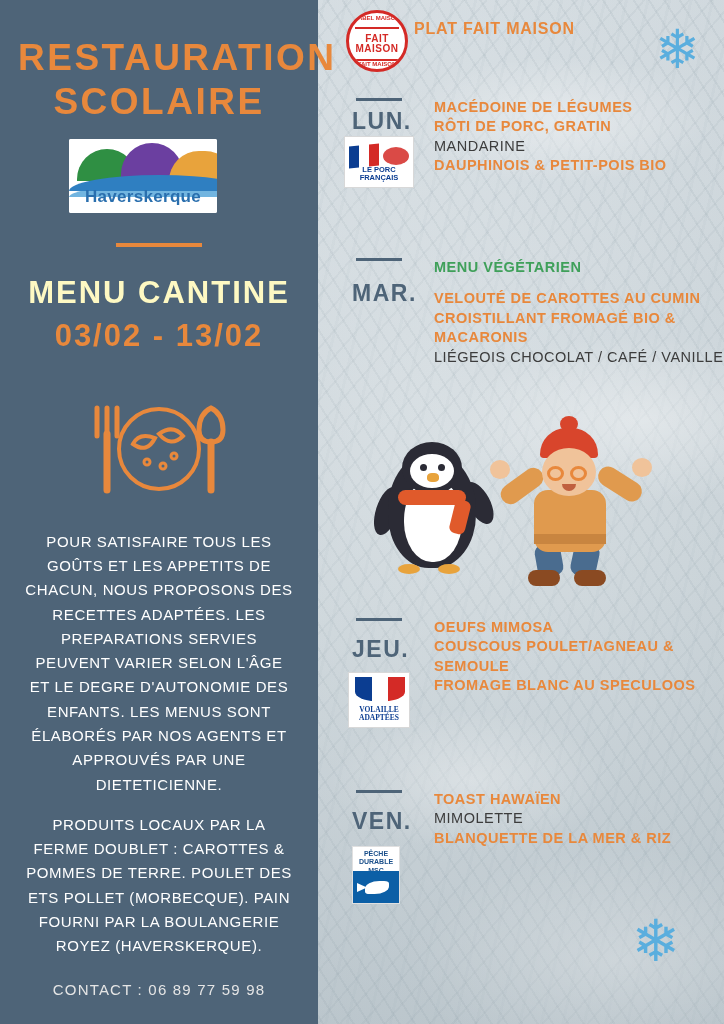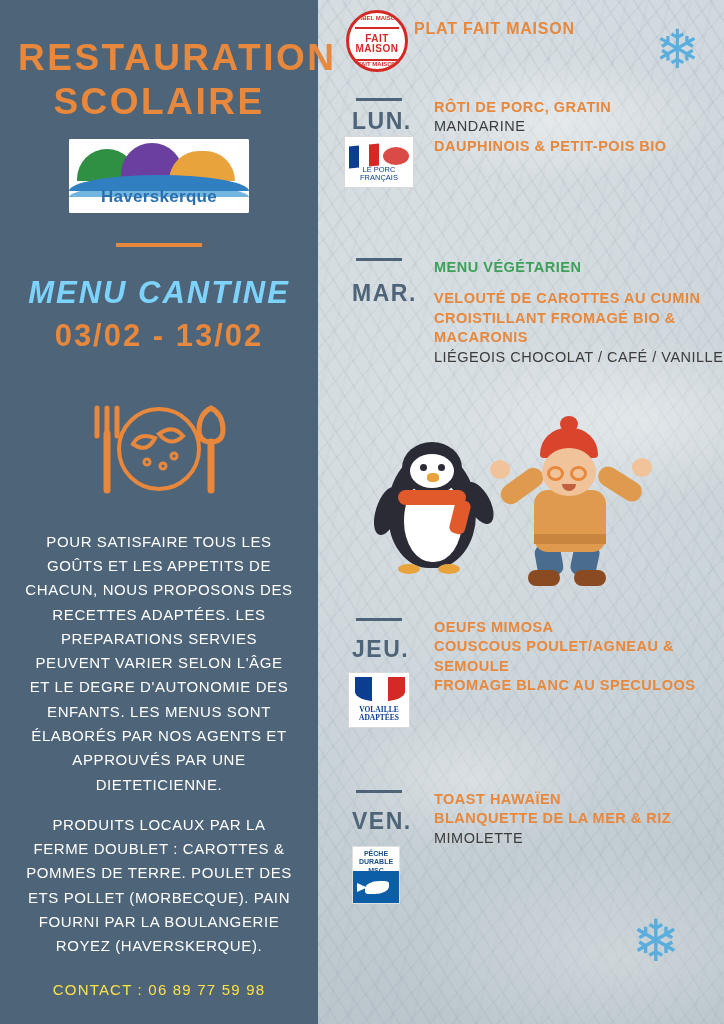--- a/index.html
+++ b/index.html
@@ -47,57 +47,57 @@
     font-size: 37px;
     font-weight: bold;
     letter-spacing: 2.5px;
     line-height: 1.18;
     margin-top: 10px;
   }
   
   .logo-wrap { margin: 16px auto 0; width: 180px; }
   .logo-card {
     position: relative;
-    width: 180px; height: 74px;
+    width: 148px; height: 74px;
     background: #fff;
     border-radius: 2px;
     overflow: hidden;
   }
   .logo-sky { position:absolute; inset:0; background:#fff; }
   .logo-hill1 { position:absolute; left:8px; top:10px; width:60px; height:32px; background:#2f8f43; border-radius: 30px 30px 0 0;}
   .logo-hill2 { position:absolute; left:52px; top:4px; width:62px; height:40px; background:#6b3fa0; border-radius: 34px 34px 0 0;}
   .logo-hill3 { position:absolute; left:100px; top:12px; width:66px; height:30px; background:#e8a33c; border-radius: 30px 30px 0 0;}
   .logo-wave { position:absolute; left:0; bottom:22px; width:180px; height:16px; background:#2f7fc1; border-radius: 50% 50% 0 0 / 100% 100% 0 0;}
   .logo-wave2 { position:absolute; left:0; bottom:16px; width:180px; height:12px; background:#4fa3d8; border-radius: 50% 50% 0 0 / 100% 100% 0 0; opacity:.8;}
   .logo-text {
     position:absolute; left:0; right:0; bottom:6px;
     color:#2a6fae; font-size:17px; font-weight:bold; letter-spacing:.3px;
   }
   .rule {
     width: 86px; height: 4px; background: #e8883c;
     margin: 30px auto 26px;
   }
   .menu-head {
-    color: #7dd3fc;
-    font-size: 31px; font-weight: bold; letter-spacing: 2px; line-height:1.3;font-style:italic;
+    color: #fef9c3;
+    font-size: 31px; font-weight: bold; letter-spacing: 2px; line-height:1.3;
   }
   .menu-dates {
     color: #e8883c;
     font-size: 31px; font-weight: bold; letter-spacing: 2px; margin-top: 4px;
   }
   .plate { margin: 40px auto 26px; width: 200px; height: 110px; position: relative; }
   .blurb {
     font-size: 15px; line-height: 1.62; letter-spacing: .6px;
     text-transform: uppercase;
     padding: 0 6px;
   }
   .blurb p + p { margin-top: 16px; }
   .contact {
     margin-top: 22px;
-    color: #fde047;
+    color: #e5e5e5;
     font-size: 15px; letter-spacing: 1.2px; text-transform: uppercase;
   }
 
   
   .menu-col { position: absolute; left: 318px; top: 0; width: 406px; height: 1024px; }
   .day-block { position: absolute; left: 0; width: 406px; }
   .day-line {
     position: absolute; left: 38px; top: 0;
     width: 46px; height: 3px; background: #4e6478;
   }
@@ -136,21 +136,21 @@
 
   .porc-badge {
     width: 70px; height: 52px; background:#fff; border:1px solid #d8d8d8;
     position:relative; overflow:hidden;
   }
   .porc-badge .flag {
     position:absolute; left:4px; top:8px; width:30px; height:22px;
     background: linear-gradient(90deg,#0b3d91 0 33%, #ffffff 33% 66%, #d42a26 66% 100%);
     transform: skewY(-6deg);
   }
-  .porc-badge .txt { position:absolute; left:2px; bottom:4px; right:2px; color:#0b3d91; font-size:7.5px; font-weight:normal; text-align:center; line-height:1.15; }
+  .porc-badge .txt { position:absolute; left:2px; bottom:4px; right:2px; color:#0b3d91; font-size:7.5px; font-weight:bold; text-align:center; line-height:1.15; }
   .porc-badge .swoosh { position:absolute; right:4px; top:10px; width:26px; height:18px; border-radius:50%; background:#d42a26; opacity:.85; }
 
   .volaille-badge {
     width: 62px; height: 56px; background:#fff; border:1px solid #d8d8d8; position:relative; overflow:hidden;font-family:Liberation Serif, serif;
   }
   .volaille-badge .flag {
     position:absolute; left:6px; top:4px; width:50px; height:24px;
     background: linear-gradient(90deg,#0b3d91 0 33%, #ffffff 33% 66%, #d42a26 66% 100%);
     border-radius: 0 0 40% 40%;
   }
@@ -277,20 +277,21 @@
           <b>MAISON</b>
         </div>
       </div>
     </div>
     <div class="fm-title">PLAT FAIT MAISON</div>
 
     <div class="day-block" style="top:98px;">
       <div class="day-line"></div>
       <div class="day-label">LUN.</div>
       <div class="dishes">
+        <div class="dish hl">MACÉDOINE DE LÉGUMES</div>
         <div class="dish hl">RÔTI DE PORC, GRATIN</div>
         <div class="dish">MANDARINE</div>
         <div class="dish hl">DAUPHINOIS &amp; PETIT-POIS BIO</div>
       </div>
       <div class="badge" style="left:26px; top:38px;">
         <div class="porc-badge">
           <div class="flag"></div>
           <div class="swoosh"></div>
           <div class="txt">
             <span>LE PORC</span>
@@ -366,22 +367,22 @@
           </div>
         </div>
       </div>
     </div>
 
     <div class="day-block" style="top:790px;">
       <div class="day-line"></div>
       <div class="day-label" style="top:18px;">VEN.</div>
       <div class="dishes">
         <div class="dish hl">TOAST HAWAÏEN</div>
+        <div class="dish">MIMOLETTE</div>
         <div class="dish hl">BLANQUETTE DE LA MER &amp; RIZ</div>
-        <div class="dish">MIMOLETTE</div>
       </div>
       <div class="badge" style="left:34px; top:56px;">
         <div class="msc-badge">
           <div class="top">
             <div>
               <span>PÊCHE</span><br>
               <span>DURABLE</span><br>
               <span>MSC</span>
             </div>
           </div>

